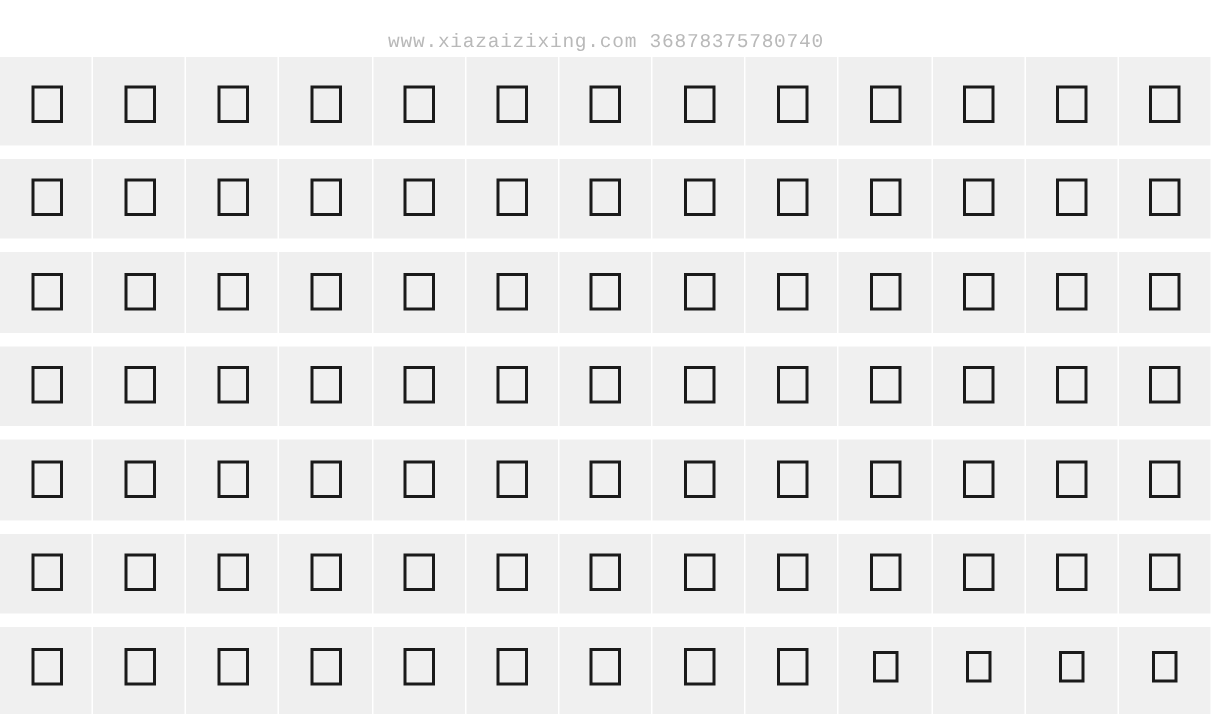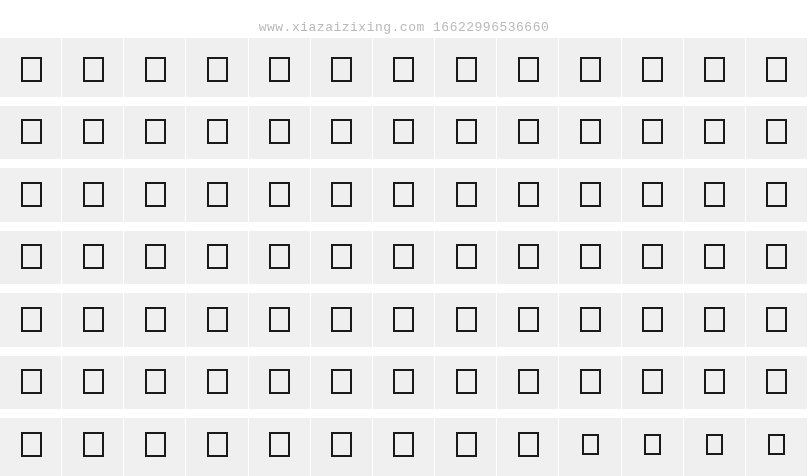--- a/index.html
+++ b/index.html
@@ -83,21 +83,21 @@
     width: 17px;
     height: 21px;
     border-width: 2.5px;
   }
 </style>
 </head>
 <body>
 
 <div id="page">
 
-  <div id="watermark">www.xiazaizixing.com 16622996536660</div>
+  <div id="watermark">www.xiazaizixing.com 36878375780740</div>
 
   <div id="grid">
       <div class="cell">
         <span class="glyph" aria-label="□"></span>
       </div>
       <div class="cell alt">
         <span class="glyph" aria-label="□"></span>
       </div>
       <div class="cell">
         <span class="glyph" aria-label="□"></span>

